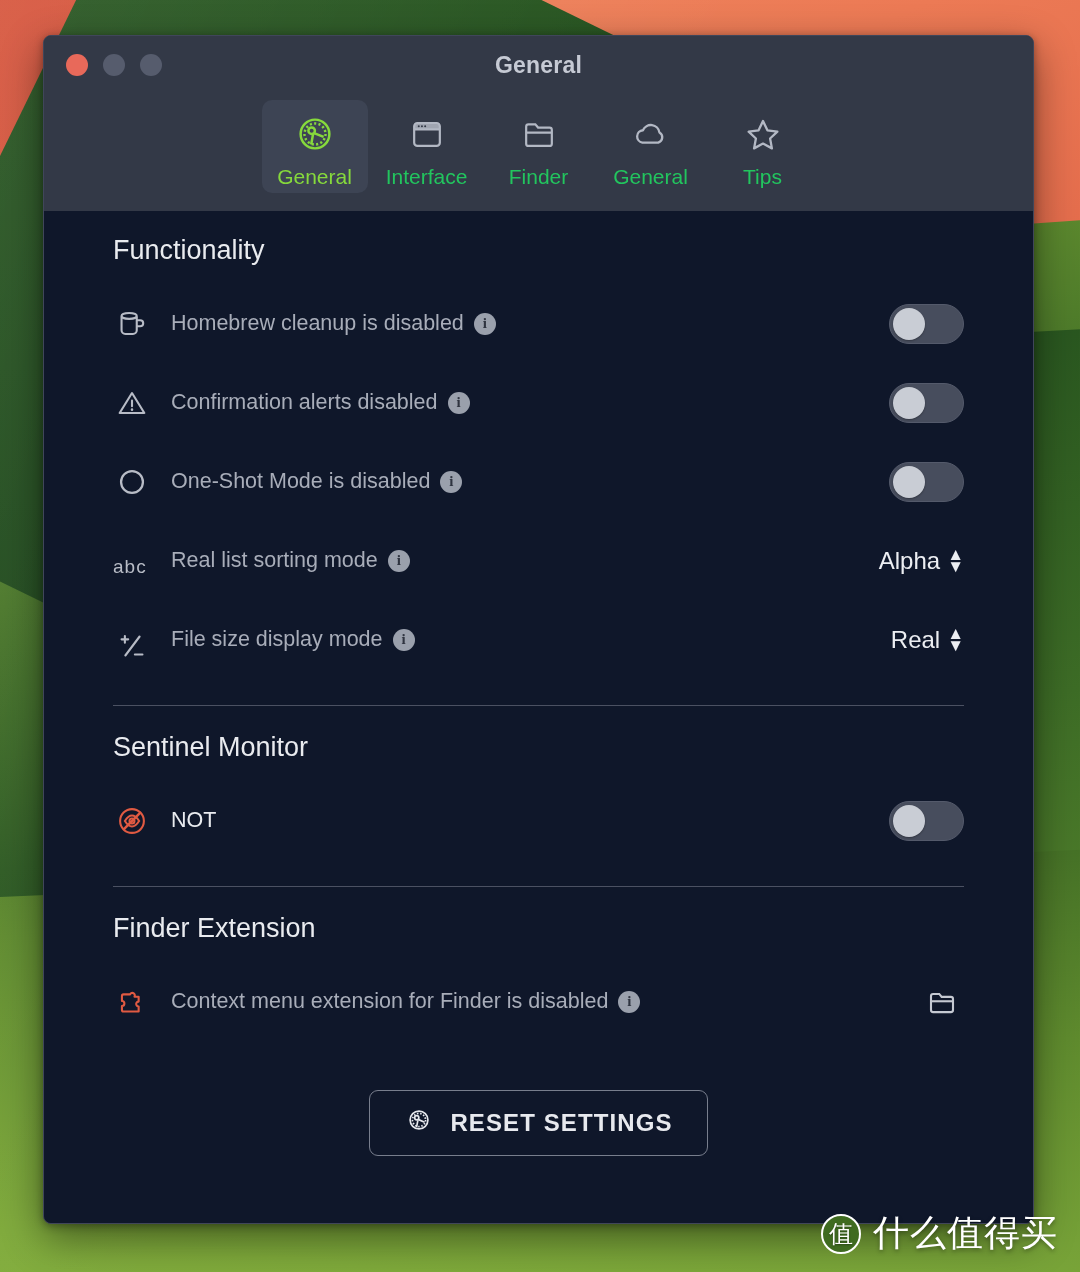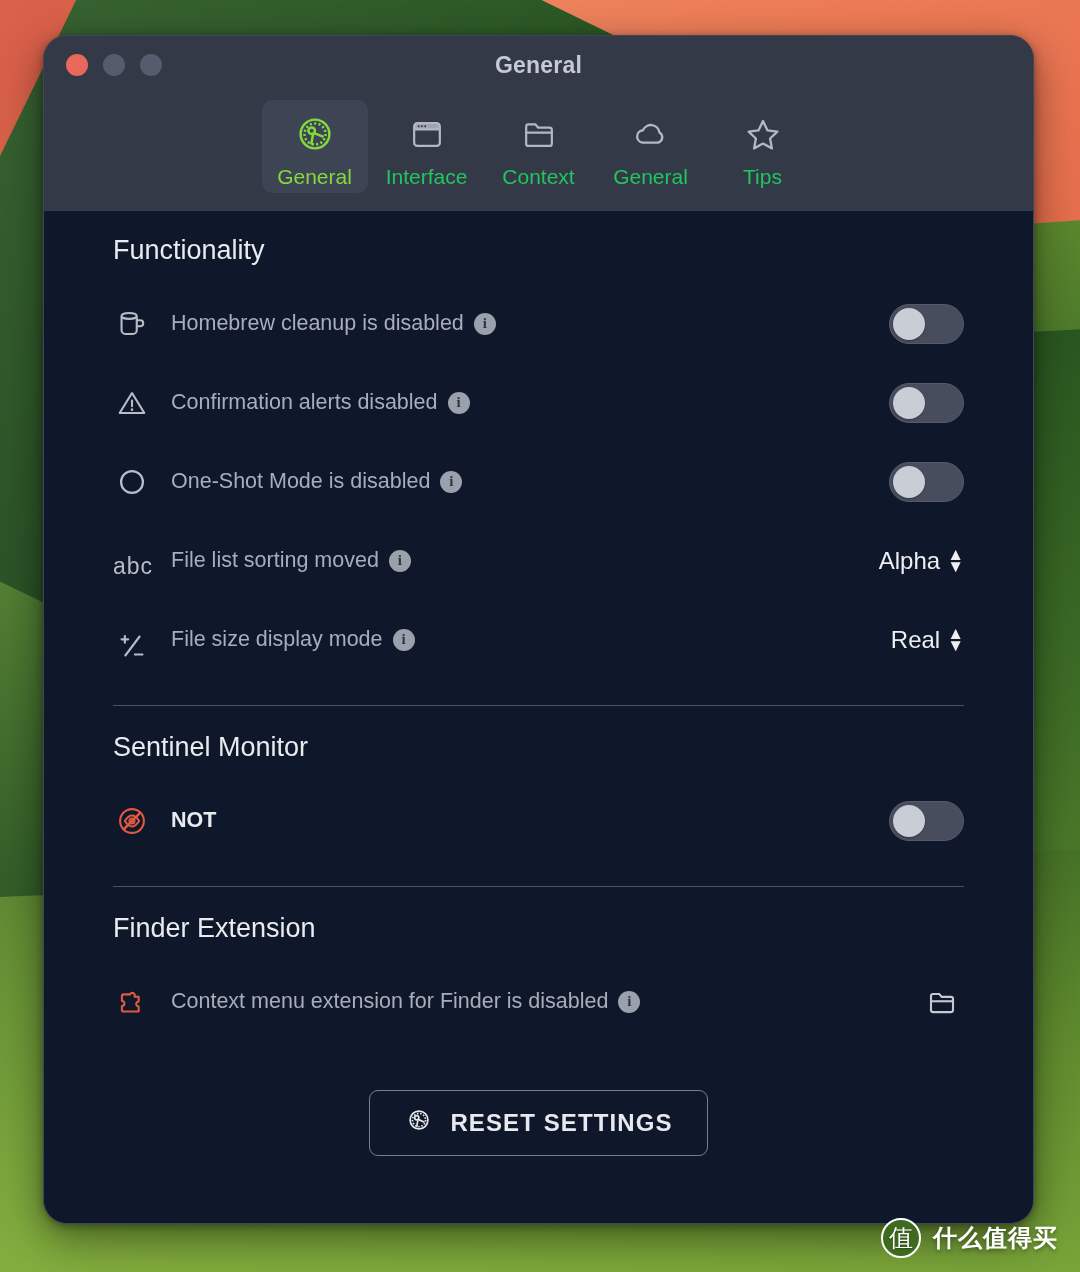--- a/index.html
+++ b/index.html
@@ -73,21 +73,21 @@
   }
 
   
   #window {
     position: absolute;
     left: 43px;
     top: 35px;
     width: 991px;
     height: 1189px;
     background: #2f3440;
-    border-radius: 24px;
+    border-radius: 8px;
     box-shadow: 0 14px 40px rgba(0,0,0,0.45), 0 2px 8px rgba(0,0,0,0.35);
     border: 1px solid #40465a;
     overflow: hidden;
     display: flex;
     flex-direction: column;
   }
 
   
   .titlebar {
     position: relative;
@@ -176,23 +176,23 @@
   }
   .row .rlabel {
     flex: 1 1 auto;
     font-size: 21.5px;
     color: #a8adb9;
     display: flex;
     align-items: center;
     gap: 10px;
     white-space: nowrap;
   }
-  .row .rlabel .strong { color: #e9ebef; font-weight: bold; }
+  .row .rlabel .strong { color: #e9ebef; font-weight: normal; }
   .glyph-text {
-    font-size: 23px;
+    font-size: 19px;
     color: #9aa0ad;
     letter-spacing: 1px;
     margin-top: 12px;
   }
 
   
   .info-badge {
     display: inline-flex;
     align-items: center;
     justify-content: center;
@@ -296,22 +296,22 @@
     background: #3f6b20;
     border: 2px solid #ffffff;
     color: #ffffff;
     font-size: 24px;
     display: flex; align-items: center; justify-content: center;
     font-family: "DejaVu Sans", sans-serif;
     text-shadow: 0 1px 2px rgba(0,0,0,0.4);
   }
   #watermark .wm-text {
     color: #ffffff;
-    font-size: 24px;
-    font-weight: bold;
+    font-size: 36px;
+    font-weight: normal;
     font-family: "DejaVu Sans", sans-serif;
     text-shadow: 0 2px 4px rgba(0,0,0,0.35);
     letter-spacing: 1px;
   }
 </style>
 </head>
 <body>
 
 <div id="desktop">
   <div class="wp-orange"></div>
@@ -363,21 +363,21 @@
         <span class="tlabel">Interface</span>
       </div>
 
       <div class="tab">
         <span class="ticon">
           <svg width="44" height="44" viewBox="0 0 48 48">
             <path d="M10 16 a2.5 2.5 0 0 1 2.5-2.5 H20 l3 3.5 H35.5 A2.5 2.5 0 0 1 38 19.5 V34.5 A2.5 2.5 0 0 1 35.5 37 H12.5 A2.5 2.5 0 0 1 10 34.5 Z" fill="none" stroke="#b3b8c4" stroke-width="2.4"></path>
             <path d="M10 22.5 H38" stroke="#b3b8c4" stroke-width="2.4"></path>
           </svg>
         </span>
-        <span class="tlabel">Context</span>
+        <span class="tlabel">Finder</span>
       </div>
 
       <div class="tab">
         <span class="ticon">
           <svg width="46" height="46" viewBox="0 0 48 48">
             <path d="M15 33 a6.5 6.5 0 0 1 0.6 -12.9 a9 9 0 0 1 17.2 2.3 a5.8 5.8 0 0 1 -1.2 10.6 Z" fill="none" stroke="#b3b8c4" stroke-width="2.4" stroke-linejoin="round"></path>
           </svg>
         </span>
         <span class="tlabel">General</span>
       </div>
@@ -447,21 +447,21 @@
           <span class="info-badge">i</span>
         </span>
         <span class="toggle">
             <span class="knob"></span>
           </span>
       </div>
 
       <div class="row">
         <span class="ricon glyph-text">abc</span>
         <span class="rlabel">
-          <span>File list sorting moved</span>
+          <span>Real list sorting mode</span>
           <span class="info-badge">i</span>
         </span>
         <span class="stepper">
           <span>Alpha</span>
           <span class="chev">
               <span>▲</span>
               <span>▼</span>
             </span>
         </span>
       </div>

